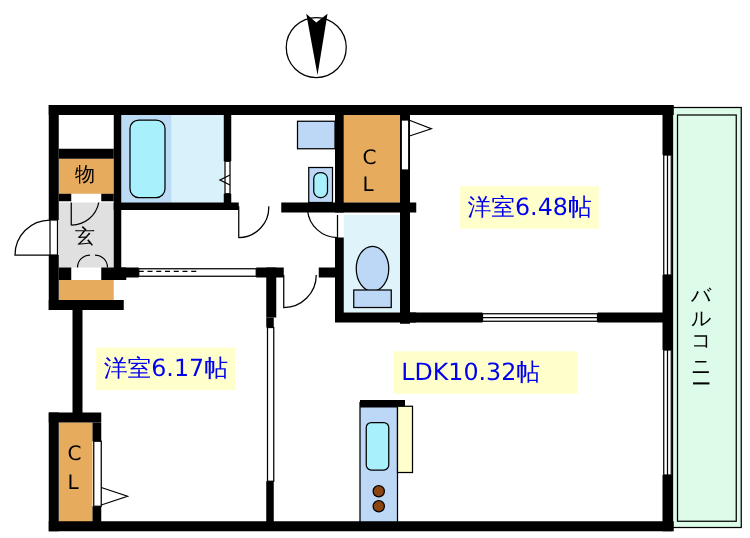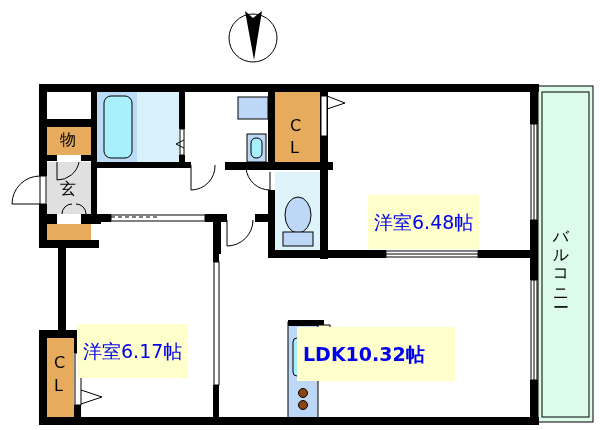--- a/index.html
+++ b/index.html
@@ -1,18 +1,18 @@
 <!DOCTYPE html>
 <html><head>
 <meta charset="utf-8">
 <style>
   html, body { margin:0; padding:0; background:#ffffff; }
   body { width:600px; height:430px; position:relative; overflow:hidden; font-family:"DejaVu Sans", sans-serif; }
   svg { position:absolute; left:0; top:0; }
-  .lbl { position:absolute; color:#0000ee; font-size:19px; font-family:"DejaVu Sans", sans-serif; white-space:nowrap; background:#ffffcc; padding:16px 6px; line-height:22px;margin-top:46px; }
+  .lbl { position:absolute; color:#0000ee; font-size:19px; font-family:"DejaVu Sans", sans-serif; white-space:nowrap; background:#ffffcc; padding:6px 6px; line-height:22px; }
   .small { position:absolute; font-size:16px; color:#000; font-family:"DejaVu Sans", sans-serif; line-height:16px; }
   .vtext { position:absolute; font-size:16px; color:#000; writing-mode:vertical-rl; font-family:"DejaVu Sans", sans-serif; letter-spacing:2px; }
 </style>
 </head>
 <body>
 
 <svg width="600" height="430" viewBox="0 0 600 430">
 
   <g>
     <circle cx="253" cy="38" r="24" fill="#fff" stroke="#000" stroke-width="1"></circle>
@@ -126,21 +126,21 @@
     <path d="M184 140 L176 144 L184 148"></path>
     <rect x="321" y="96" width="6" height="40" fill="#fff"></rect>
     <path d="M327 96 L345 103 L327 109"></path>
     <rect x="75" y="353" width="6" height="52" fill="#fff"></rect>
     <path d="M81 390 L102 397 L81 404"></path>
   </g>
 </svg>
 
 <div class="lbl" style="left:368px; top:149px;">洋室6.48帖</div>
 <div class="lbl" style="left:77px; top:278px;">洋室6.17帖</div>
-<div class="lbl" style="left:297px; top:281px; padding-left:6px; padding-right:30px;font-weight:bold;">LDK10.32帖</div>
+<div class="lbl" style="left:315px; top:281px; padding-left:6px; padding-right:30px;">LDK10.32帖</div>
 
 <div class="small" style="left:60px; top:132px;">物</div>
 <div class="small" style="left:60px; top:181px;">玄</div>
 
 <div class="small" style="left:290px; top:118px;">C</div>
 <div class="small" style="left:290px; top:140px;">L</div>
 
 <div class="small" style="left:54px; top:355px;">C</div>
 <div class="small" style="left:54px; top:378px;">L</div>
 

